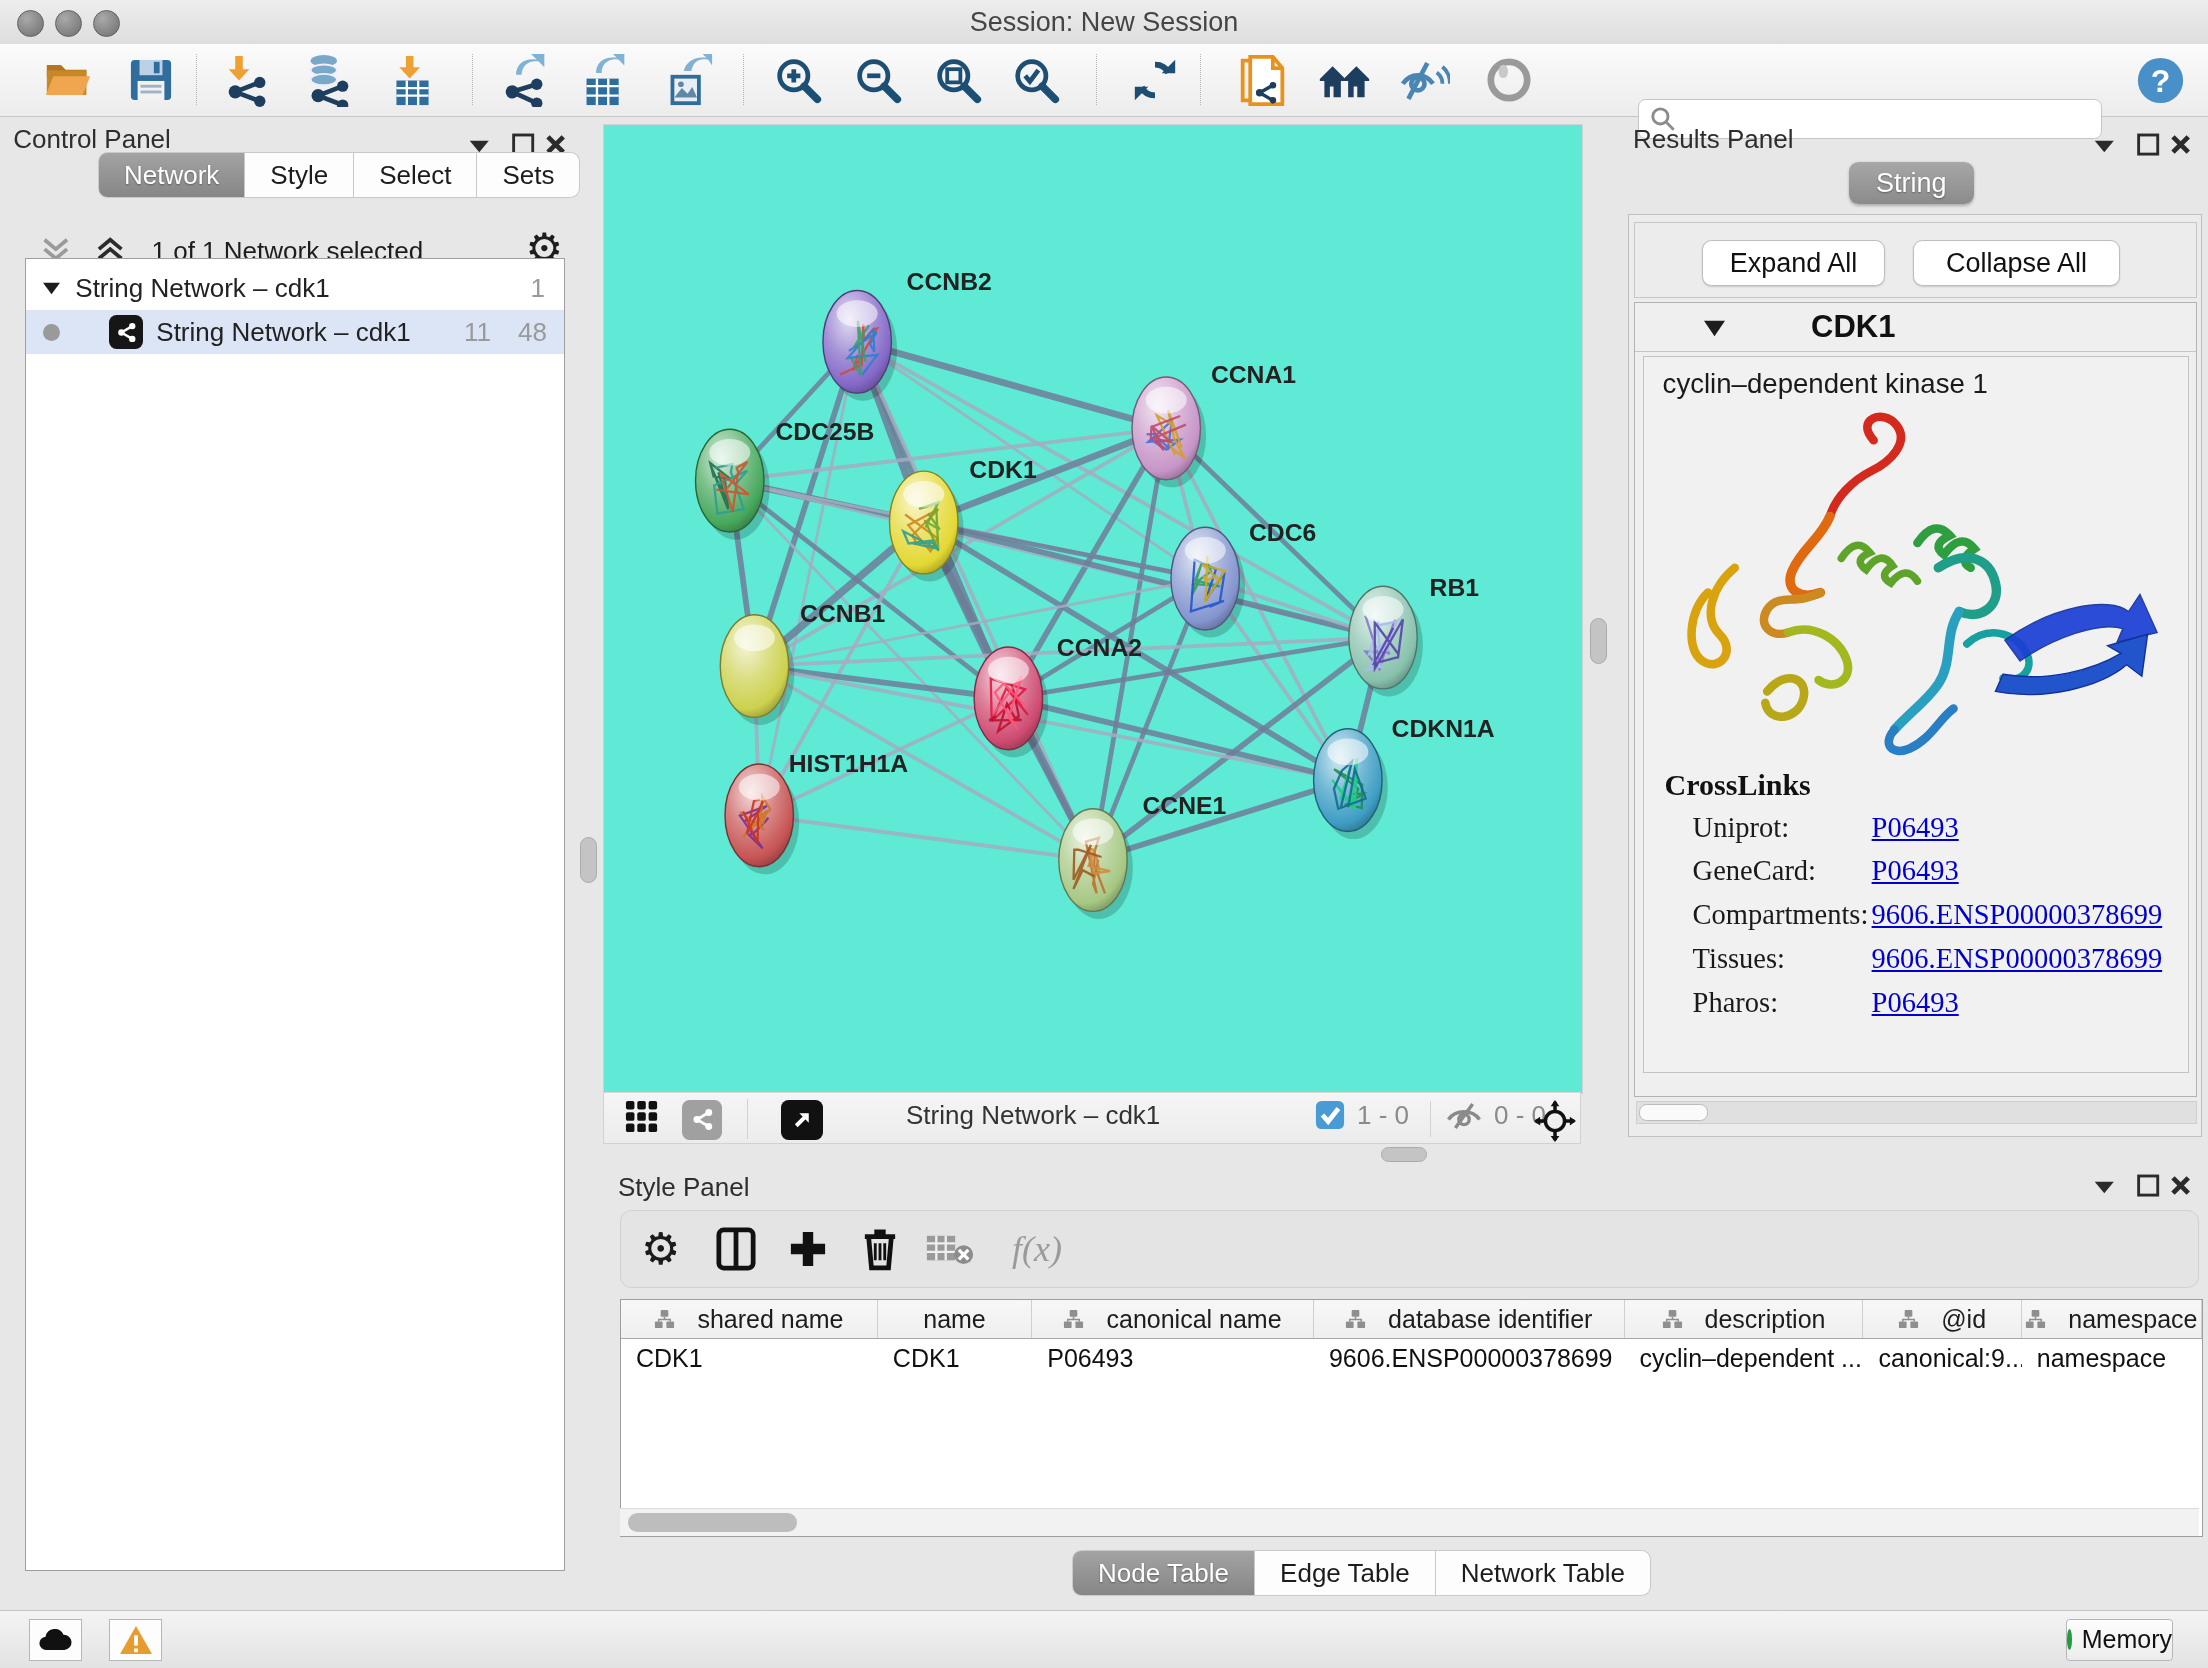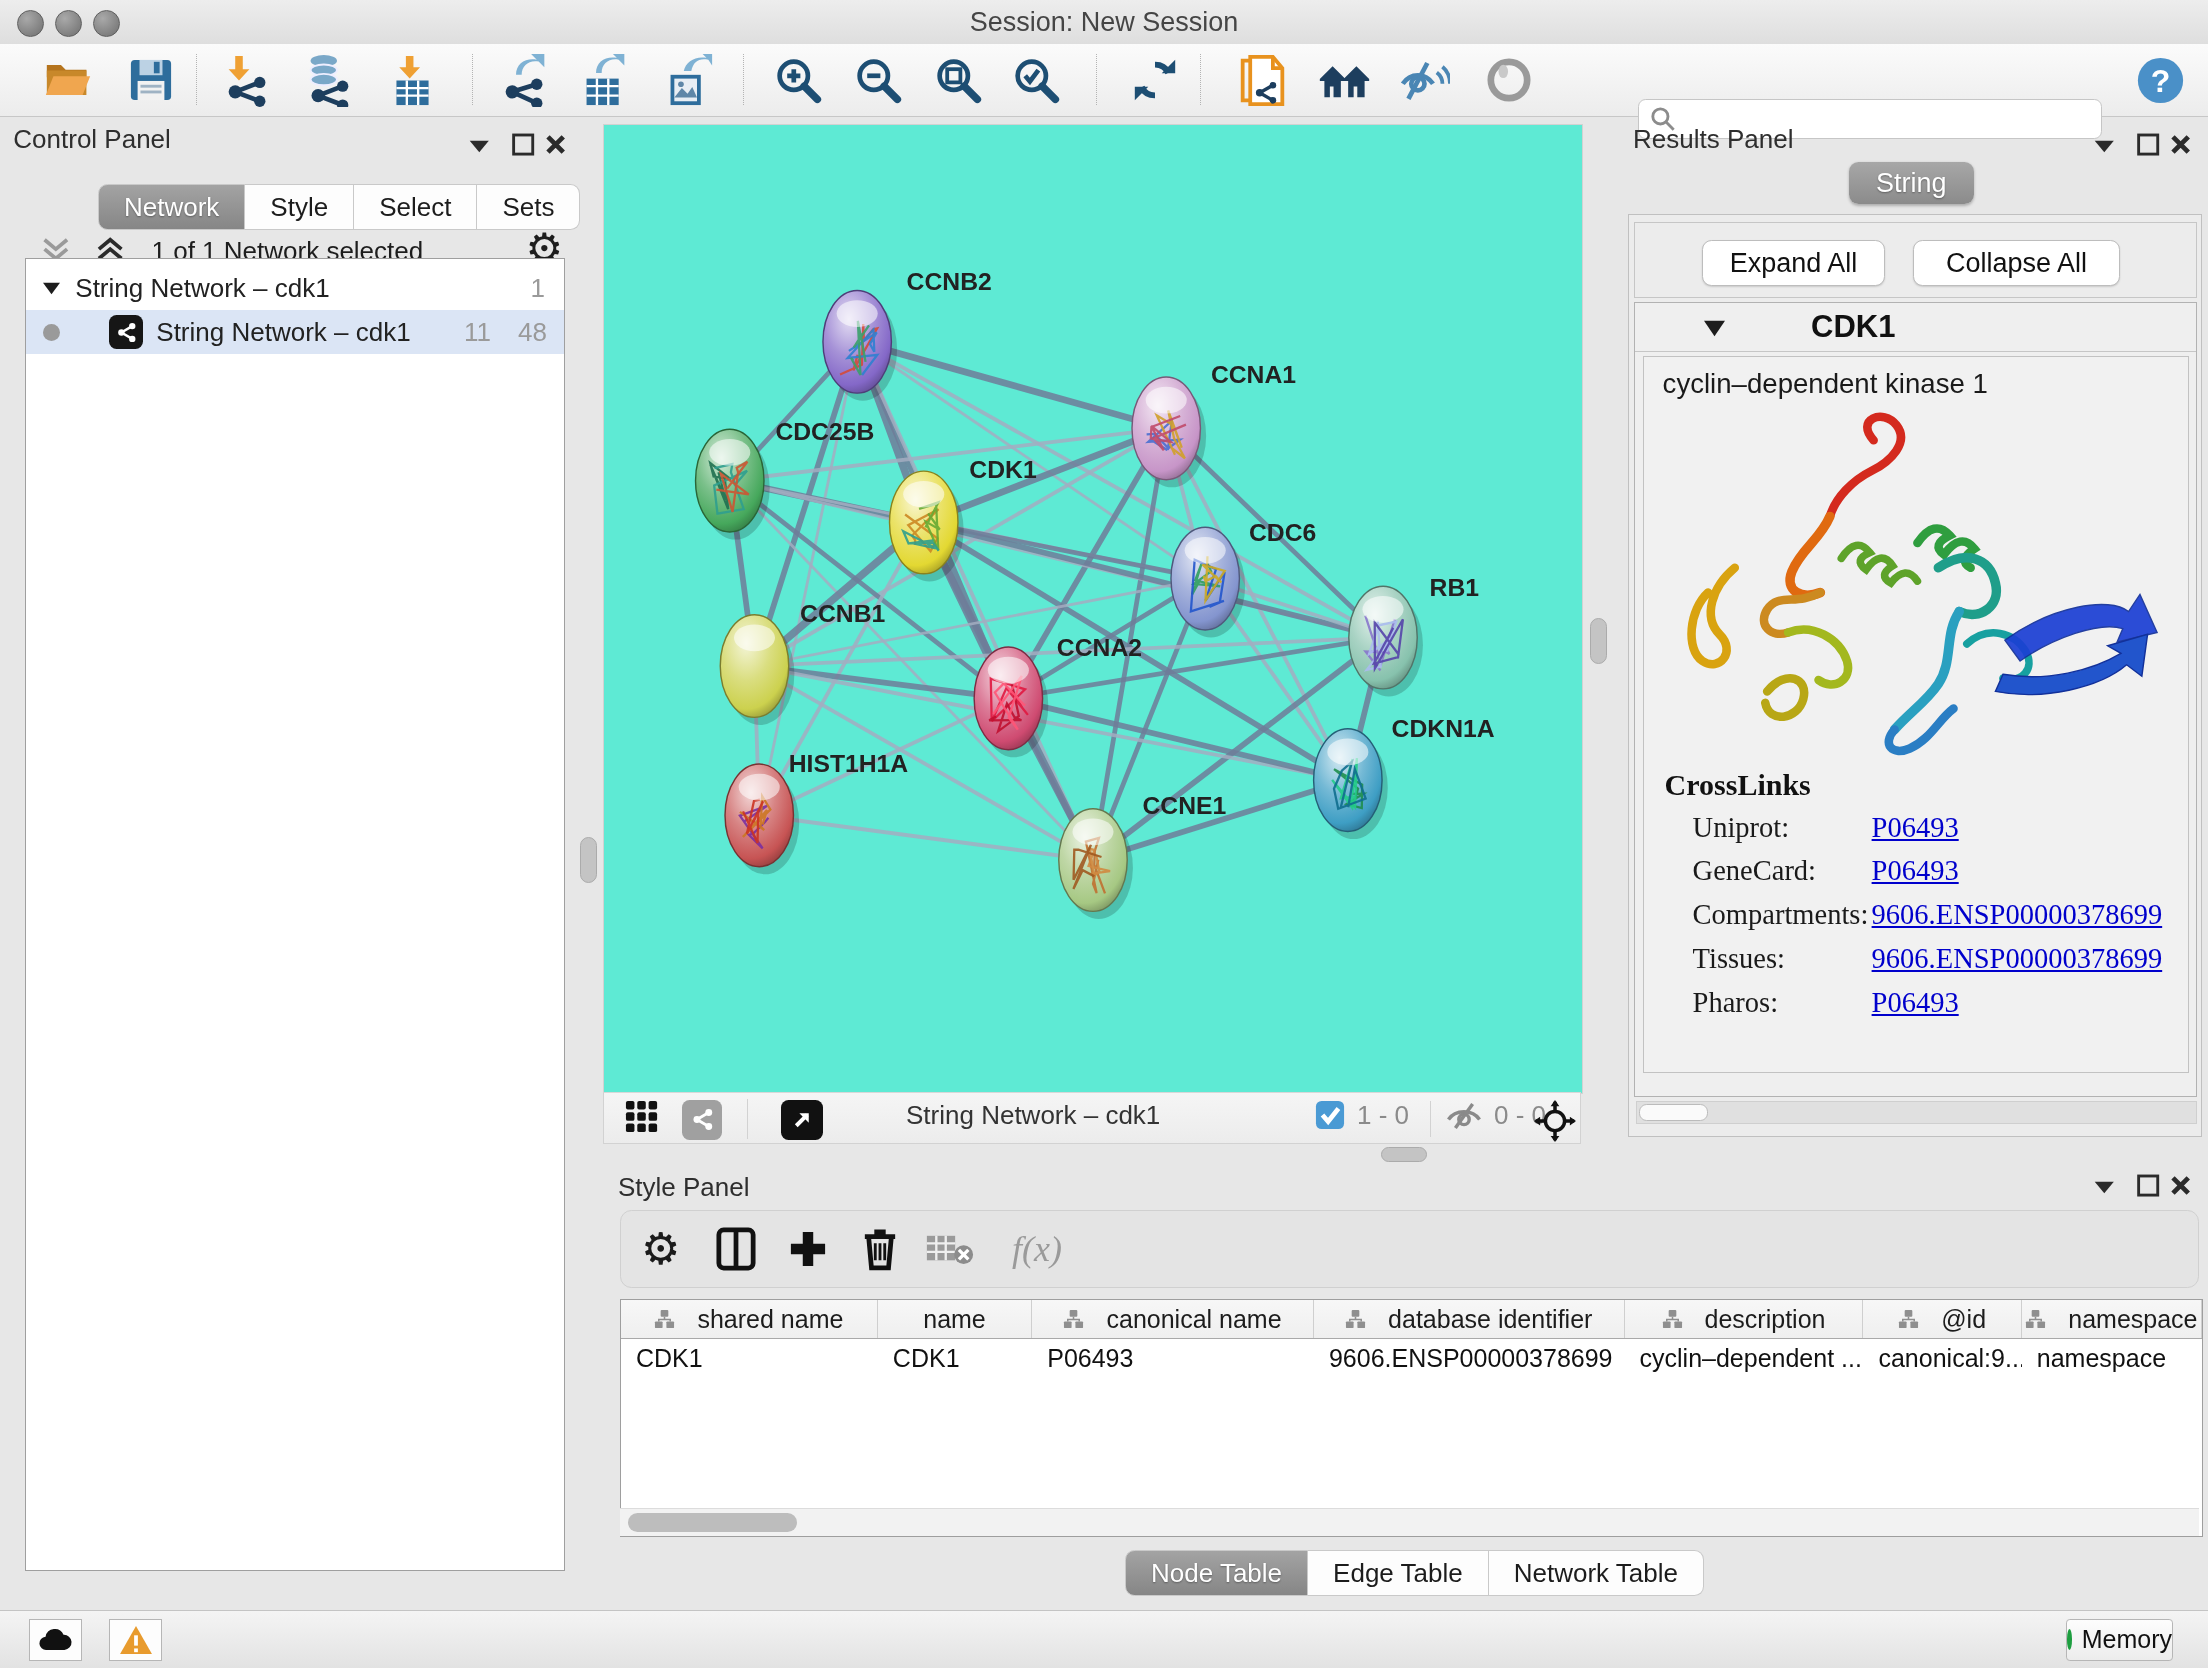--- a/index.html
+++ b/index.html
@@ -23,21 +23,21 @@
   .panel-title{font-size:26px;color:#2e2e2e;}
   
   .segwrap{display:flex;}
   .seg{height:44px;line-height:44px;padding:0 25px;background:#fdfdfd;border:1px solid #c9c9c9;
        border-left:none;font-size:26px;color:#1c1c1c;text-align:center;}
   .seg.first{border-left:1px solid #c9c9c9;border-radius:9.5px 0 0 9.5px;}
   .seg.last{border-radius:0 9.5px 9.5px 0;}
   .seg.sel{background:linear-gradient(#a3a3a3,#868686);color:#fff;text-shadow:0 1px 1.9px rgba(0,0,0,.35);}
   
   #cp-title{left:13.3px;top:124px;}
-  #ctrl-tabs{left:68px;top:184px;padding-left:30px;}
+  #ctrl-tabs{left:68px;top:152px;padding-left:30px;}
   #cp-status{left:11.4px;top:230px;width:552px;height:42px;}
   #cp-status .txt{position:absolute;left:0;right:0;text-align:center;font-size:26px;color:#1d1d1d;top:5.7px;}
   #tree-box{left:25px;top:258px;width:538px;height:1311px;background:#fff;border:1.9px solid #9f9f9f;}
   .trow{position:absolute;left:0;width:100%;height:44px;display:flex;align-items:center;font-size:26px;}
   .trow .cnt{color:#9a9a9a;}
   #trow-sel{background:#dbe5f5;}
   .share-chip{width:34px;height:34px;border-radius:7.6px;background:#161616;display:flex;align-items:center;justify-content:center;}
   
   #canvas{left:603px;top:124px;width:978px;height:968px;background:#5eead4;border:1px solid #d2d2d2;}
   #net-bottom{left:603px;top:1092px;width:978px;height:52px;background:linear-gradient(#f5f5f5,#ececec);
@@ -69,21 +69,21 @@
   .tpi{position:absolute;top:11.4px;width:53px;height:53px;display:flex;align-items:center;justify-content:center;}
   #tbl{left:620px;top:1299px;width:1583px;height:238px;background:#fff;border:1.9px solid #9e9e9e;box-sizing:border-box;}
   #tbl-head-row{display:flex;height:38px;background:linear-gradient(#f7f7f7,#efefef);border-bottom:1.9px solid #a9a9a9;}
   .th{display:flex;align-items:center;justify-content:center;gap:22px;font-size:25px;color:#1c1c1c;
       border-right:1px solid #cfcfcf;box-sizing:border-box;overflow:hidden;white-space:nowrap;}
   .tr{display:flex;height:38px;}
   .td{font-size:25px;color:#111;padding-left:15px;display:flex;align-items:center;box-sizing:border-box;
       overflow:hidden;white-space:nowrap;}
   #tbl-hscroll{left:620px;top:1508px;width:1579px;height:27px;background:#f2f2f2;border-top:1px solid #dcdcdc;}
   #tbl-hthumb{position:absolute;left:7.6px;top:3.8px;width:169px;height:19px;background:#bdbdbd;border-radius:9.5px;}
-  #table-tabs{left:1125px;top:1550px;align-items:flex-end;}
+  #table-tabs{left:1072px;top:1550px;align-items:flex-end;}
   
   #statusbar{left:0;top:1610px;width:2208px;height:58px;background:linear-gradient(#f4f4f4,#e2e2e2);
              border-top:1px solid #c4c4c4;}
   .sb-btn{position:absolute;top:7.6px;height:42px;background:#fdfdfd;border:1.9px solid #b6b6b6;
           display:flex;align-items:center;justify-content:center;box-sizing:border-box;}
   #memory-btn{left:2066px;width:107px;border-radius:3.8px;background:linear-gradient(#fdfdfd,#ececec);
               font-size:25px;color:#111;gap:9.5px;}
   .dot{width:21px;height:21px;border-radius:50%;}
   svg{display:block;}
 </style>

